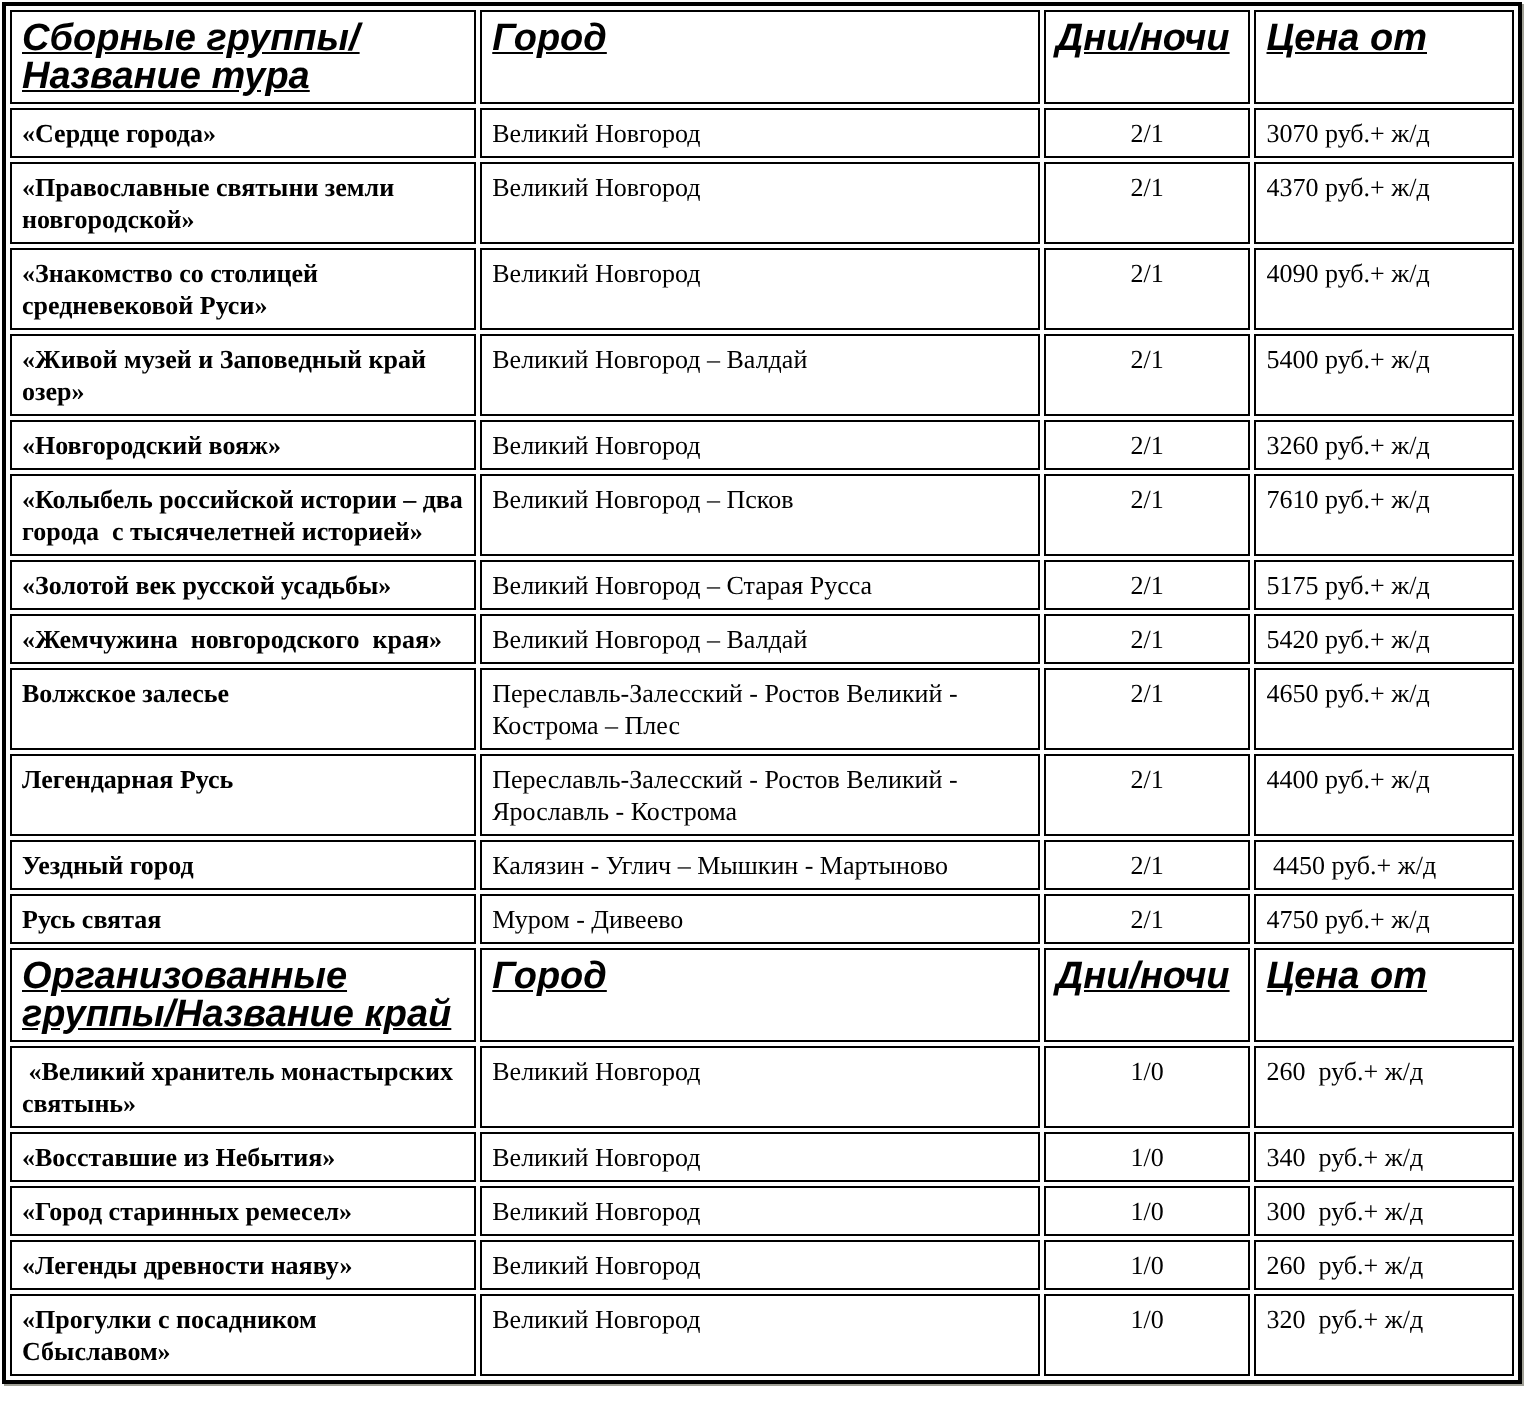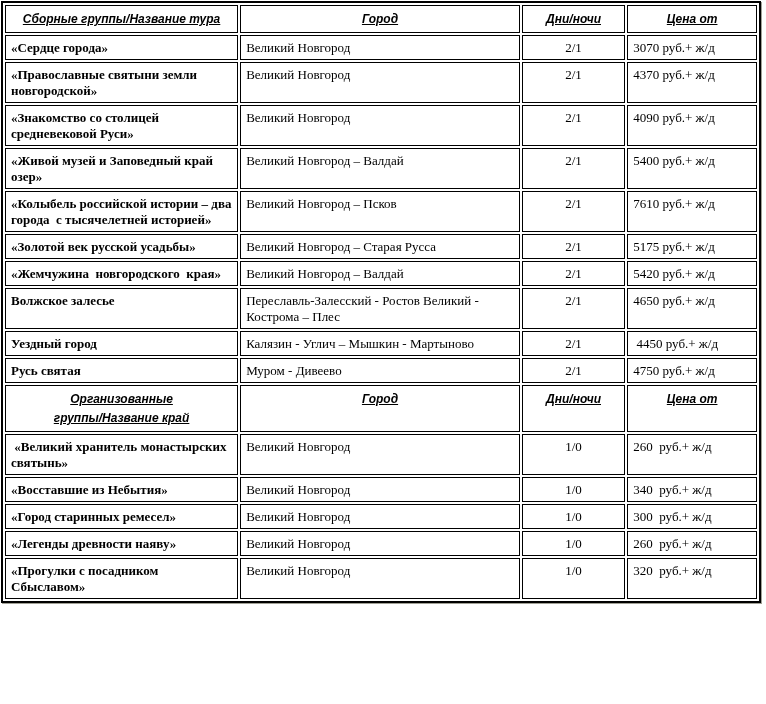--- a/index.html
+++ b/index.html
@@ -32,25 +32,25 @@
   col.c-price { width: 128px; }
 
   th, td {
     border: 1px solid #000000;
     vertical-align: top;
     padding: 4px 5px 3px 5px;
     background: #ffffff;
     overflow: hidden;
   }
   th {
-    text-align: center;
+    text-align: left;
     font-family: "Liberation Sans", sans-serif;
     font-weight: bold;
     font-style: italic;
-    font-size: 12px;
+    font-size: 19px;
     line-height: 19px;
   }
   th .hu {
     text-decoration: underline;
     white-space: pre-wrap;
   }
   td {
     font-size: 13px;
     line-height: 16px;
     white-space: pre-wrap;
@@ -96,20 +96,26 @@
           <td class="days">2/1</td>
           <td class="price">4090 руб.+ ж/д</td>
         </tr>
         <tr>
           <td class="tour">«Живой музей и Заповедный край озер»</td>
           <td class="city">Великий Новгород – Валдай</td>
           <td class="days">2/1</td>
           <td class="price">5400 руб.+ ж/д</td>
         </tr>
         <tr>
+          <td class="tour">«Новгородский вояж»</td>
+          <td class="city">Великий Новгород</td>
+          <td class="days">2/1</td>
+          <td class="price">3260 руб.+ ж/д</td>
+        </tr>
+        <tr>
           <td class="tour">«Колыбель российской истории – два города  с тысячелетней историей»</td>
           <td class="city">Великий Новгород – Псков</td>
           <td class="days">2/1</td>
           <td class="price">7610 руб.+ ж/д</td>
         </tr>
         <tr>
           <td class="tour">«Золотой век русской усадьбы»</td>
           <td class="city">Великий Новгород – Старая Русса</td>
           <td class="days">2/1</td>
           <td class="price">5175 руб.+ ж/д</td>
@@ -118,20 +124,26 @@
           <td class="tour">«Жемчужина  новгородского  края»</td>
           <td class="city">Великий Новгород – Валдай</td>
           <td class="days">2/1</td>
           <td class="price">5420 руб.+ ж/д</td>
         </tr>
         <tr>
           <td class="tour">Волжское залесье</td>
           <td class="city">Переславль-Залесский - Ростов Великий - Кострома – Плес</td>
           <td class="days">2/1</td>
           <td class="price">4650 руб.+ ж/д</td>
+        </tr>
+        <tr>
+          <td class="tour">Легендарная Русь</td>
+          <td class="city">Переславль-Залесский - Ростов Великий - Ярославль - Кострома</td>
+          <td class="days">2/1</td>
+          <td class="price">4400 руб.+ ж/д</td>
         </tr>
         <tr>
           <td class="tour">Уездный город</td>
           <td class="city">Калязин - Углич – Мышкин - Мартыново</td>
           <td class="days">2/1</td>
           <td class="price"> 4450 руб.+ ж/д</td>
         </tr>
         <tr>
           <td class="tour">Русь святая</td>
           <td class="city">Муром - Дивеево</td>

